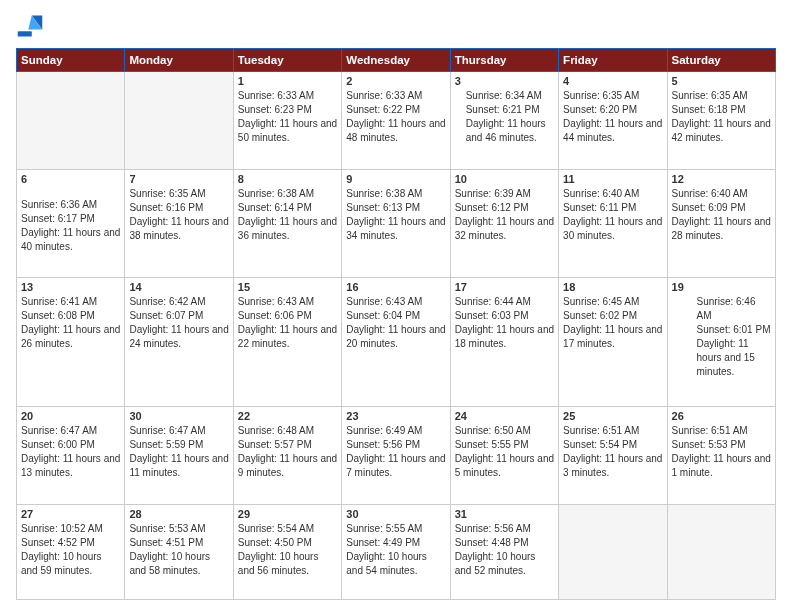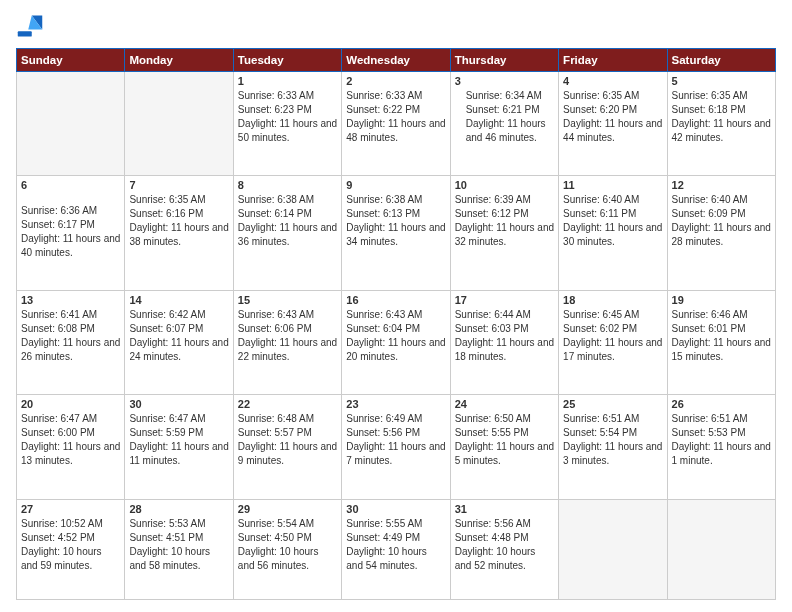--- a/index.html
+++ b/index.html
@@ -243,21 +243,21 @@
 Daylight: 11 hours and 18 minutes.</div>
           </td>
           <td>
             <span class="day-num">18</span>
             <div class="cell-text" style="white-space: pre-line;">Sunrise: 6:45 AM
 Sunset: 6:02 PM
 Daylight: 11 hours and 17 minutes.</div>
           </td>
           <td>
             <span class="day-num">19</span>
-            <div class="cell-text" style="white-space: pre-line;">Sunrise: 6:46 AM
+            <div class="cell-text" style="white-space: pre-line; margin-left: 25px;">Sunrise: 6:46 AM
 Sunset: 6:01 PM
 Daylight: 11 hours and 15 minutes.</div>
           </td>
         </tr>
         <tr>
           <td>
             <span class="day-num">20</span>
             <div class="cell-text" style="white-space: pre-line;">Sunrise: 6:47 AM
 Sunset: 6:00 PM
 Daylight: 11 hours and 13 minutes.</div>

